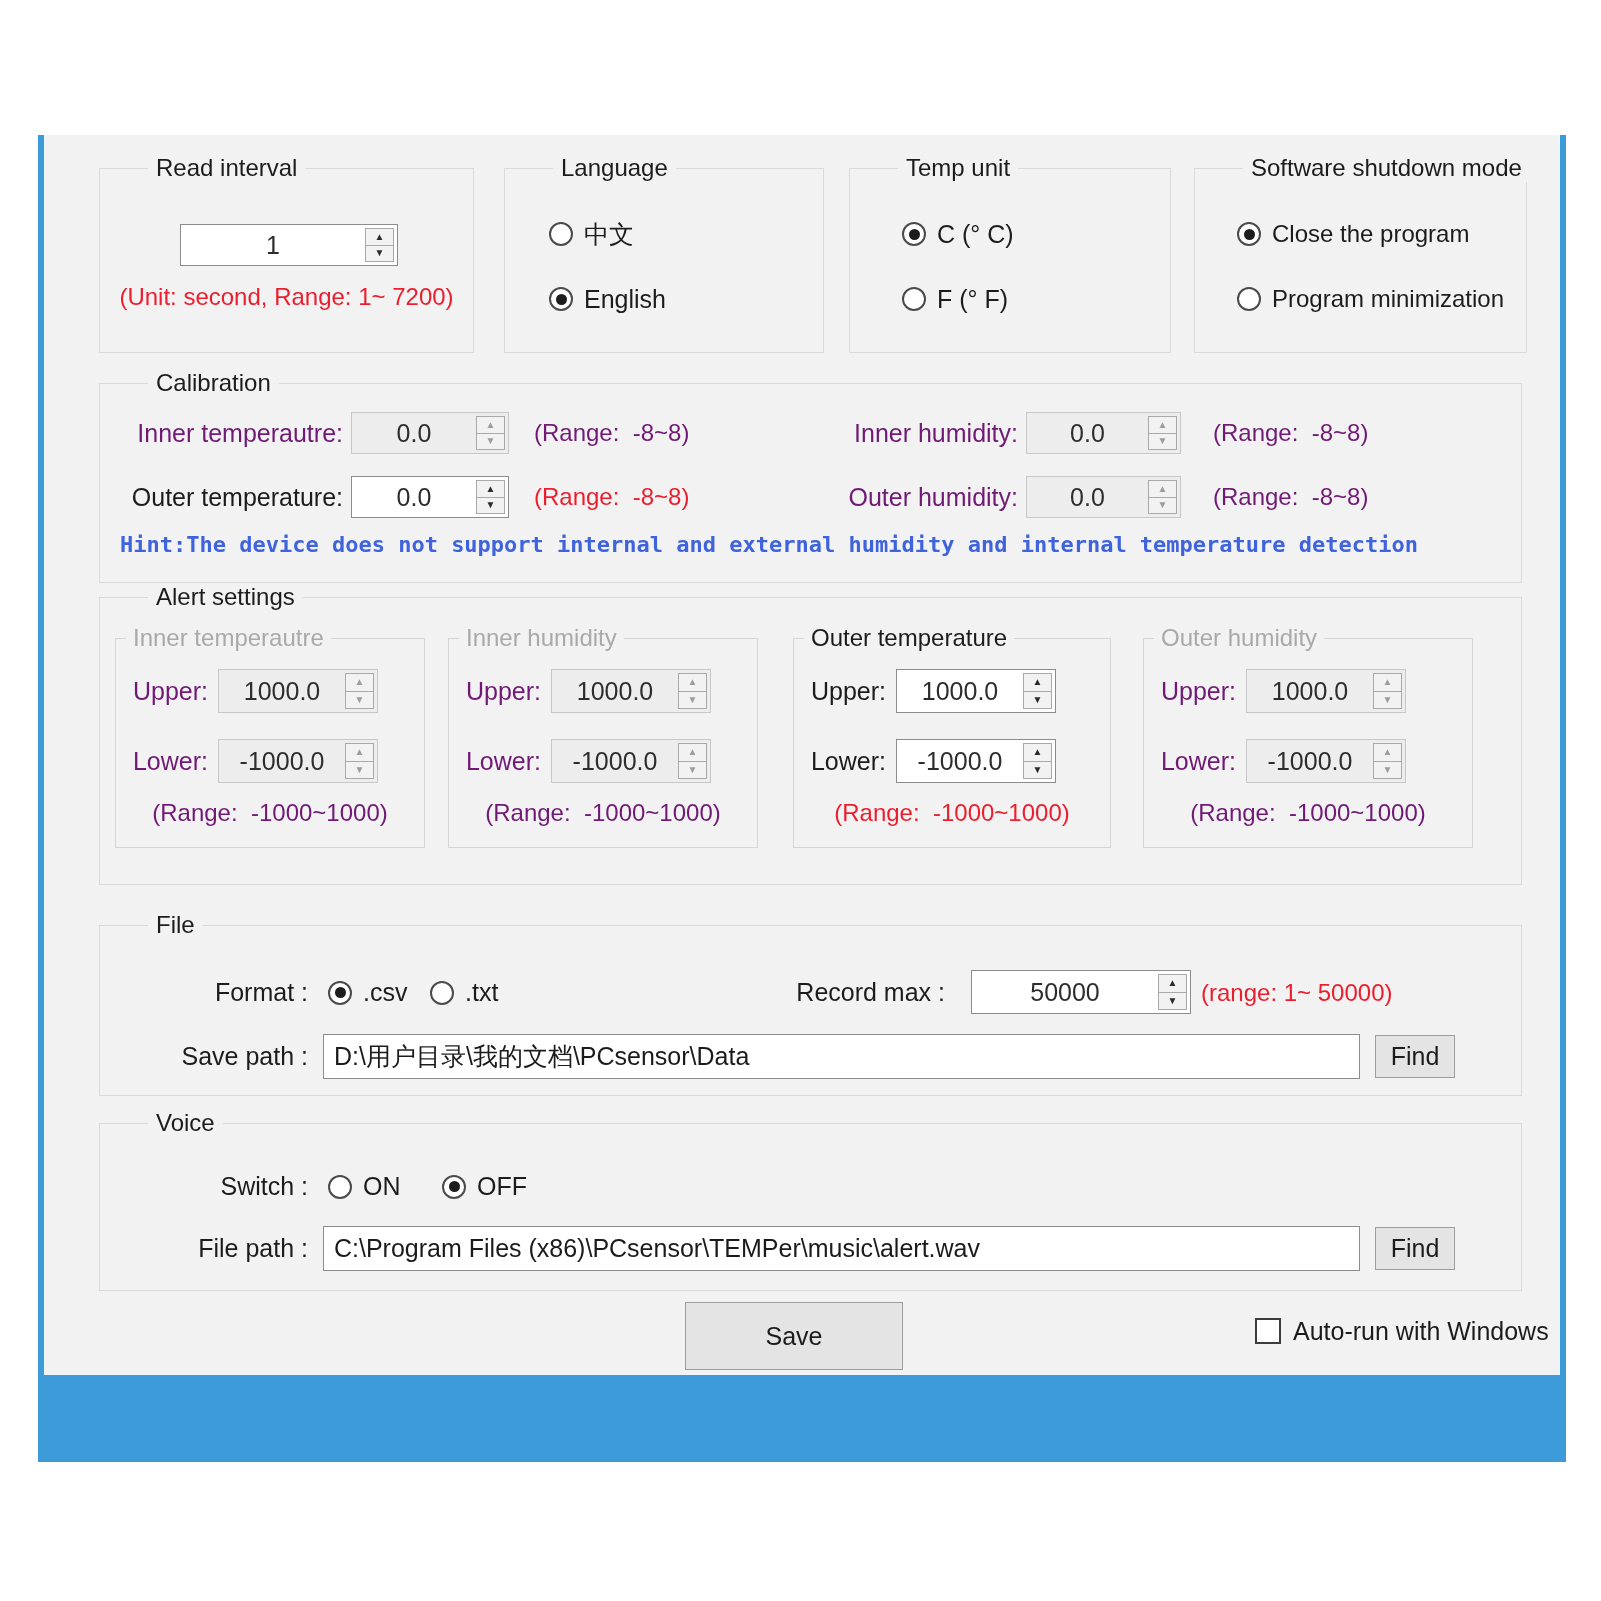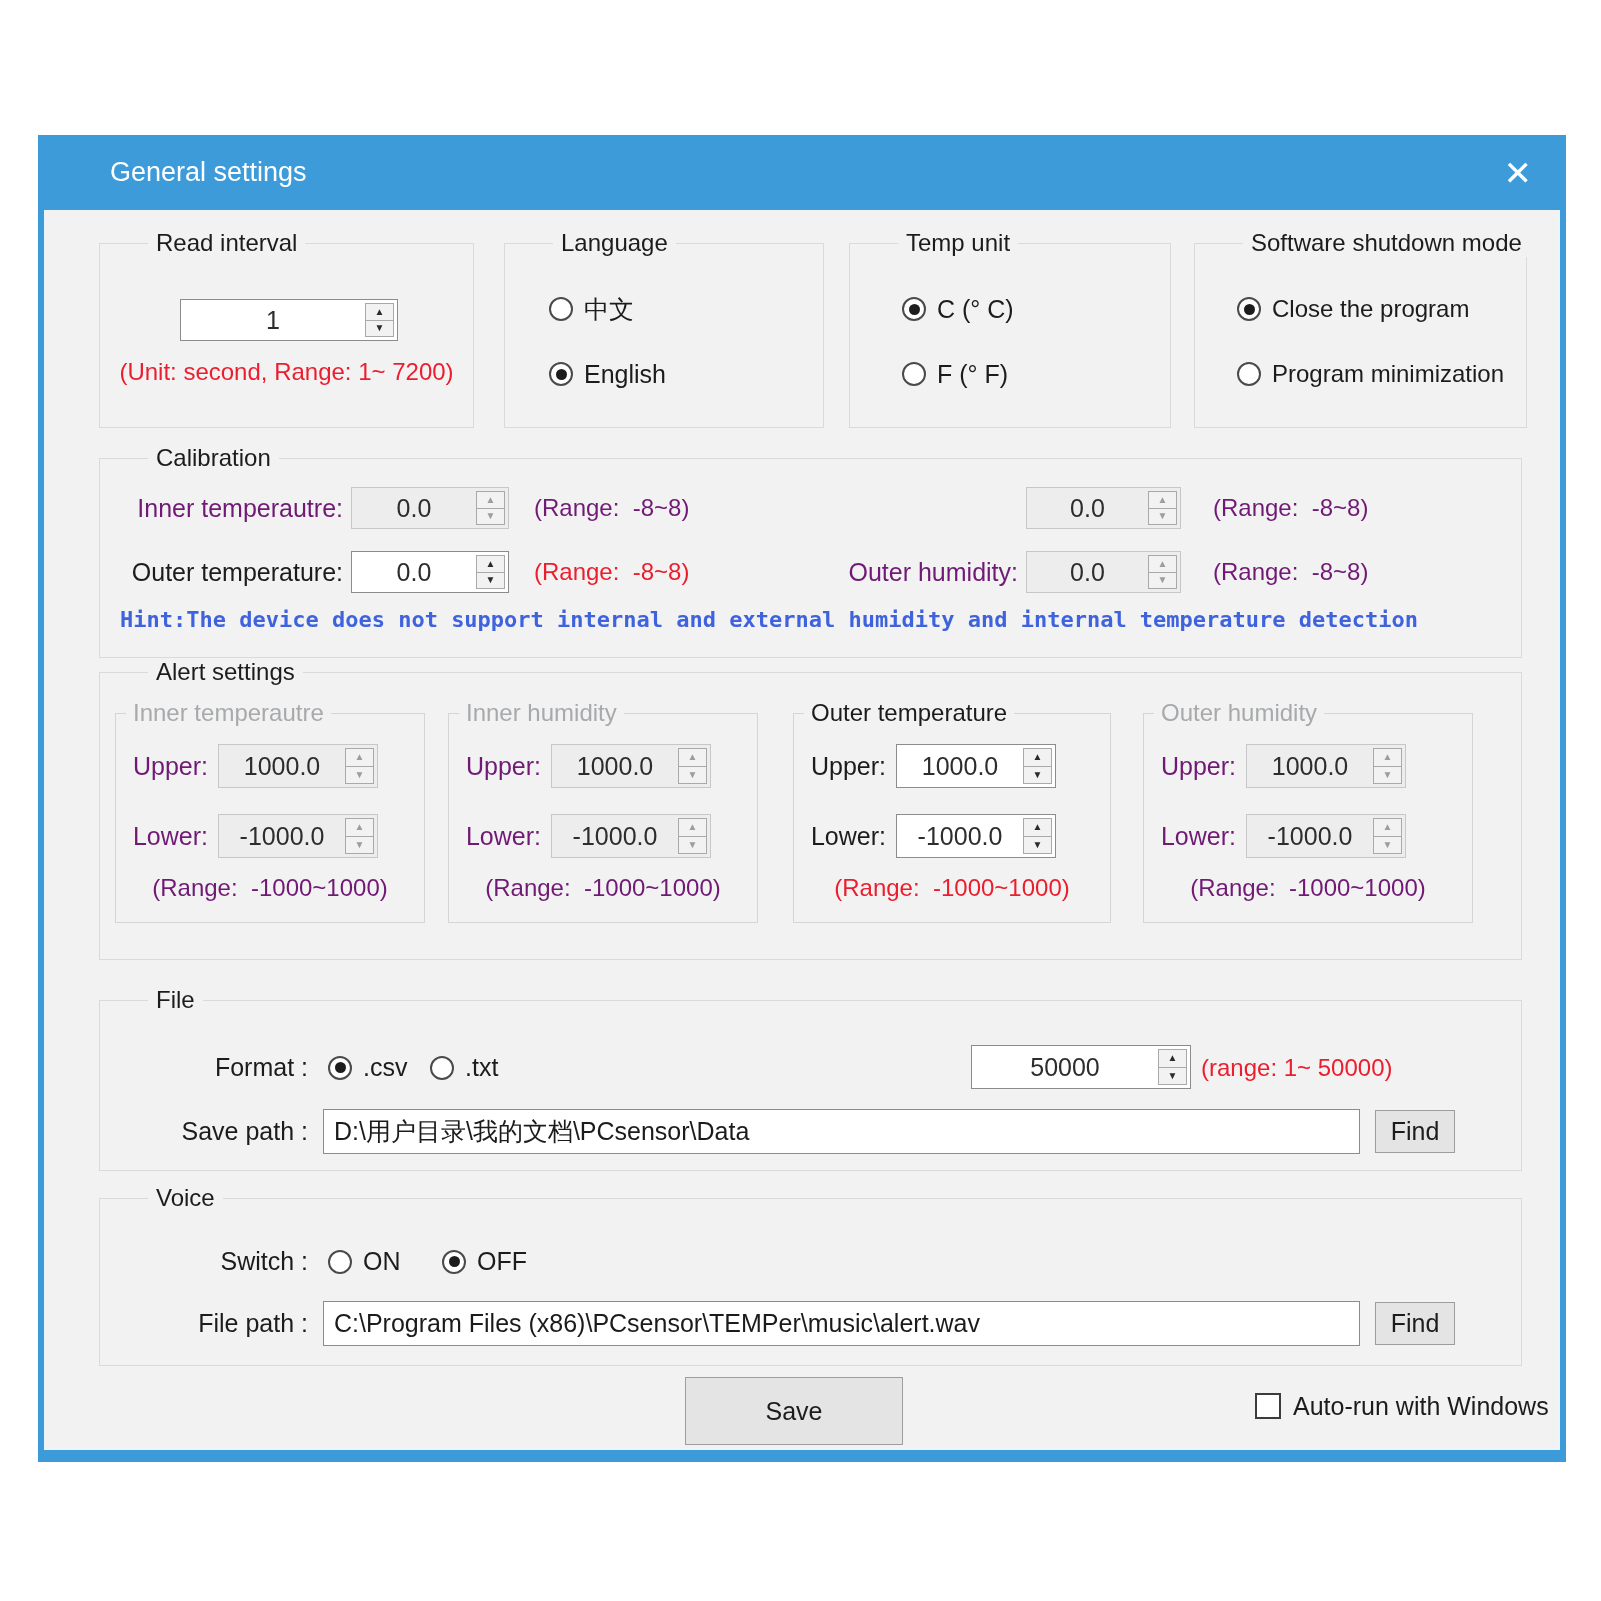--- a/index.html
+++ b/index.html
@@ -86,24 +86,20 @@
   
   .checkbox{
     width:26px;height:26px;background:#fff;border:2px solid #3c3c3c;
     box-sizing:border-box;margin-right:12px;flex:none;
   }
 </style>
 </head>
 <body>
 
 <div class="dialog">
-  <div class="titlebar">
-    <span>General settings</span>
-    <span class="close-x">✕</span>
-  </div>
 
   <div class="content">
 
     <div class="grp" style="left:53px;top:33px;width:375px;height:185px;">
       <span class="glab">Read interval</span>
       <div class="nb" style="left:80px;top:55px;width:218px;height:42px;">
         <span class="v">1</span>
         <div class="spin">
           <span>▲</span>
           <span>▼</span>
@@ -154,20 +150,21 @@
       <span class="clab gray" style="left:0;top:28px;width:243px;line-height:42px;">Inner temperautre:</span>
       <div class="nb dis" style="left:251px;top:28px;width:158px;height:42px;">
         <span class="v">0.0</span>
         <div class="spin dis">
           <span>▲</span>
           <span>▼</span>
         </div>
       </div>
       <span class="rng gray" style="left:434px;top:28px;line-height:42px;">(Range:  -8~8)</span>
 
+      <span class="clab gray" style="left:640px;top:28px;width:278px;line-height:42px;">Inner humidity:</span>
       <div class="nb dis" style="left:926px;top:28px;width:155px;height:42px;">
         <span class="v">0.0</span>
         <div class="spin dis">
           <span>▲</span>
           <span>▼</span>
         </div>
       </div>
       <span class="rng gray" style="left:1113px;top:28px;line-height:42px;">(Range:  -8~8)</span>
 
       <span class="clab" style="left:0;top:92px;width:243px;line-height:42px;">Outer temperature:</span>
@@ -287,20 +284,21 @@
       <span class="clab" style="left:60px;top:45px;width:148px;line-height:43px;">Format :</span>
       <div class="row" style="left:228px;top:48px;height:37px;">
         <span class="radio on"></span>
         <span>.csv</span>
       </div>
       <div class="row" style="left:330px;top:48px;height:37px;">
         <span class="radio"></span>
         <span>.txt</span>
       </div>
 
+      <span class="clab" style="left:590px;top:45px;width:255px;line-height:43px;">Record max :</span>
       <div class="nb" style="left:871px;top:44px;width:220px;height:44px;">
         <span class="v">50000</span>
         <div class="spin">
           <span>▲</span>
           <span>▼</span>
         </div>
       </div>
       <span class="rng red" style="left:1101px;top:45px;line-height:43px;">(range: 1~ 50000)</span>
 
       <span class="clab" style="left:75px;top:108px;width:133px;line-height:45px;">Save path :</span>

